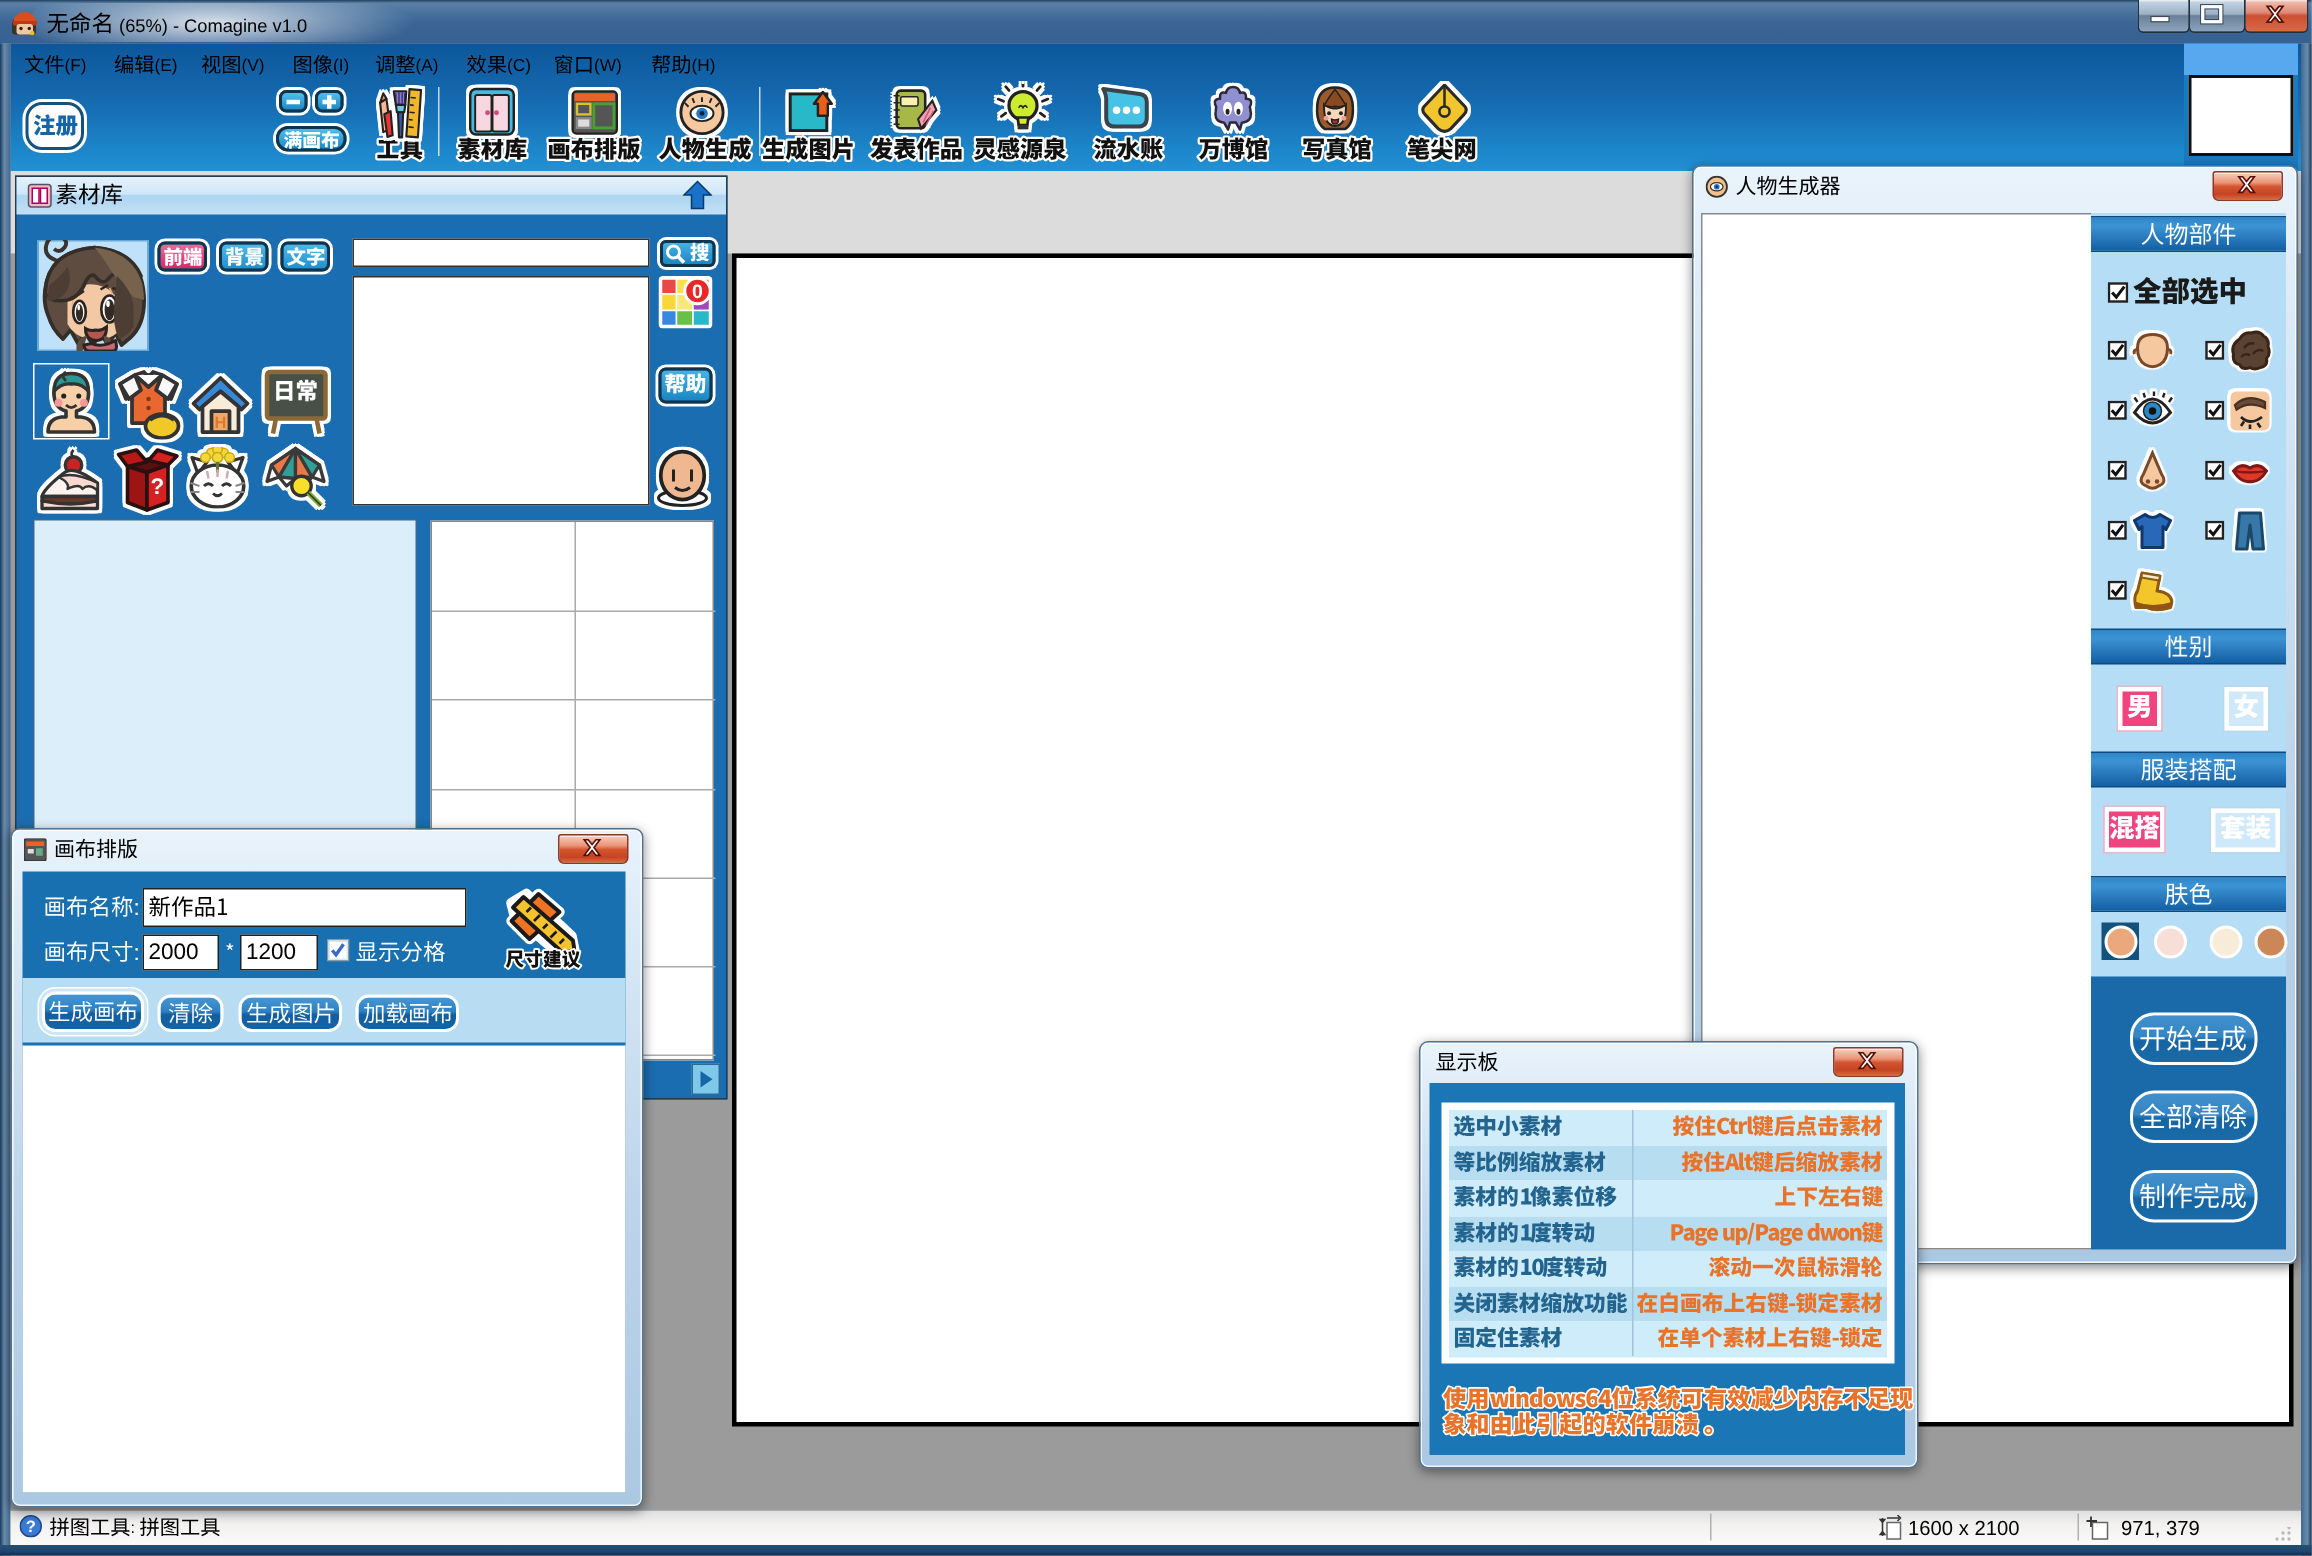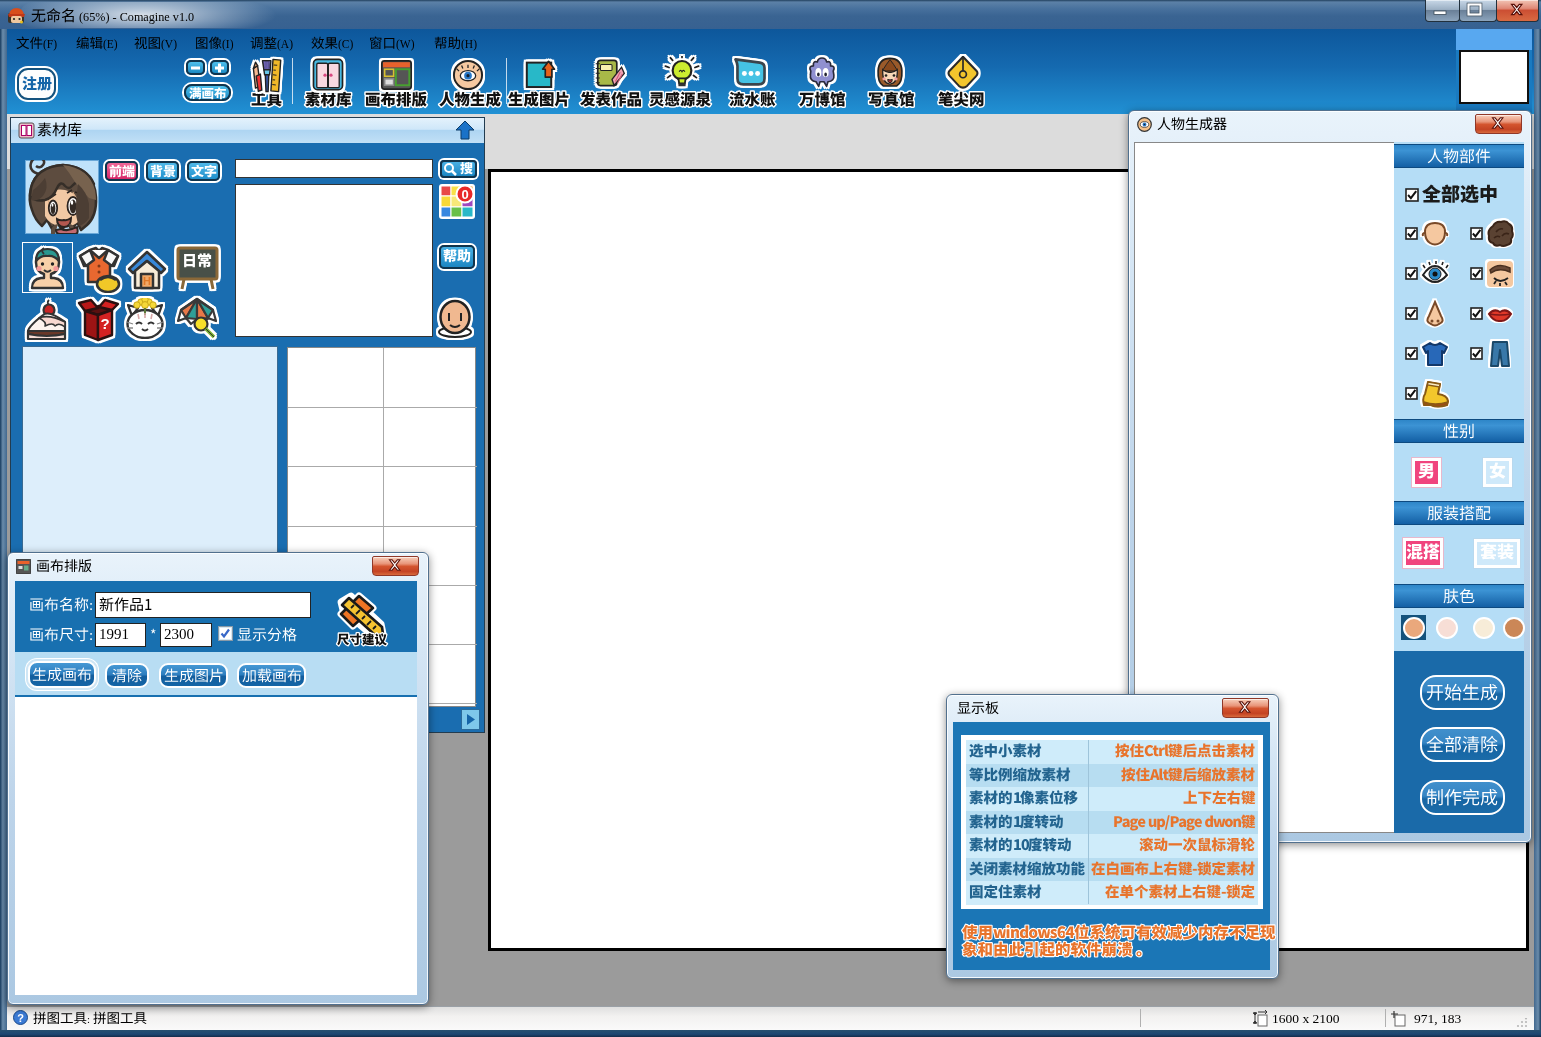--- a/index.html
+++ b/index.html
@@ -1,17 +1,17 @@
 <!DOCTYPE html>
 <html><head><meta charset="utf-8"><style>
 * { margin:0; padding:0; }
 html,body { width:1541px; height:1037px; overflow:hidden; background:#9b9b9b;
   font-family:"Liberation Sans", sans-serif; }
 svg.tx { position:absolute; overflow:visible; width:1px; height:1px; }
-.lt { position:absolute; color:#000; white-space:pre;font-family:Liberation Serif, serif; }
+.lt { position:absolute; color:#000; white-space:pre; }
 </style></head><body>
 <svg width="0" height="0" style="position:absolute">
     <defs>
       <path id="q0" transform="scale(1,-1)" d="M114 773V699H446C443 628 440 552 428 477H52V404H414C373 232 276 71 39 -19C58 -34 80 -61 90 -80C348 23 448 208 490 404H511V60C511 -31 539 -57 643 -57C664 -57 807 -57 830 -57C926 -57 950 -15 960 145C938 150 905 163 887 177C882 40 874 17 825 17C794 17 674 17 650 17C599 17 589 24 589 60V404H951V477H503C514 552 519 627 521 699H894V773Z"></path>
       <path id="q1" transform="scale(1,-1)" d="M505 852C411 718 219 591 34 542C50 522 68 491 78 469C151 493 226 529 296 571V508H696V575C765 532 839 497 911 474C924 496 948 529 967 546C808 586 638 683 547 786L565 809ZM304 576C378 622 447 677 503 735C555 677 621 622 694 576ZM128 425V-3H197V82H433V425ZM197 358H362V149H197ZM539 425V-81H612V357H804V143C804 131 800 127 786 126C772 126 724 126 668 127C677 106 687 78 690 57C766 57 813 57 841 69C870 82 877 103 877 143V425Z"></path>
       <path id="q2" transform="scale(1,-1)" d="M263 529C314 494 373 446 417 406C300 344 171 299 47 273C61 256 79 224 86 204C141 217 197 233 252 253V-79H327V-27H773V-79H849V340H451C617 429 762 553 844 713L794 744L781 740H427C451 768 473 797 492 826L406 843C347 747 233 636 69 559C87 546 111 519 122 501C217 550 296 609 361 671H733C674 583 587 508 487 445C440 486 374 536 321 572ZM773 42H327V271H773Z"></path>
       <path id="q3" transform="scale(1,-1)" d="M423 823C453 774 485 707 497 666L580 693C566 734 531 799 501 847ZM50 664V590H206C265 438 344 307 447 200C337 108 202 40 36 -7C51 -25 75 -60 83 -78C250 -24 389 48 502 146C615 46 751 -28 915 -73C928 -52 950 -20 967 -4C807 36 671 107 560 201C661 304 738 432 796 590H954V664ZM504 253C410 348 336 462 284 590H711C661 455 592 344 504 253Z"></path>
       <path id="q4" transform="scale(1,-1)" d="M317 341V268H604V-80H679V268H953V341H679V562H909V635H679V828H604V635H470C483 680 494 728 504 775L432 790C409 659 367 530 309 447C327 438 359 420 373 409C400 451 425 504 446 562H604V341ZM268 836C214 685 126 535 32 437C45 420 67 381 75 363C107 397 137 437 167 480V-78H239V597C277 667 311 741 339 815Z"></path>
       <path id="q5" transform="scale(1,-1)" d="M40 54 58 -15C140 18 245 61 346 103L332 163C223 121 114 79 40 54ZM61 423C75 430 98 435 205 450C167 386 132 335 116 316C87 278 66 252 45 248C53 230 64 196 68 182C87 194 118 204 339 255C336 271 333 298 334 317L167 282C238 374 307 486 364 597L303 632C286 593 265 554 245 517L133 505C190 593 246 706 287 815L215 840C179 719 112 587 91 554C71 520 55 496 38 491C46 473 57 438 61 423ZM624 350V202H541V350ZM675 350H746V202H675ZM481 412V-72H541V143H624V-47H675V143H746V-46H797V143H871V-7C871 -14 868 -16 861 -17C854 -17 836 -17 814 -16C822 -32 829 -56 831 -73C867 -73 890 -71 908 -62C926 -52 930 -35 930 -8V413L871 412ZM797 350H871V202H797ZM605 826C621 798 637 762 648 732H414V515C414 361 405 139 314 -21C329 -28 360 -50 372 -63C465 99 482 335 483 498H920V732H729C717 765 697 811 675 846ZM483 668H850V561H483Z"></path>
       <path id="q6" transform="scale(1,-1)" d="M551 751H819V650H551ZM482 808V594H892V808ZM81 332C89 340 119 346 153 346H244V202L40 167L56 94L244 132V-76H313V146L427 169L423 234L313 214V346H405V414H313V568H244V414H148C176 483 204 565 228 650H412V722H247C255 756 263 791 269 825L196 840C191 801 183 761 174 722H47V650H157C136 570 115 504 105 479C88 435 75 403 58 398C66 380 77 346 81 332ZM815 472V386H560V472ZM400 76 412 8 815 40V-80H885V46L959 52L960 115L885 110V472H953V535H423V472H491V82ZM815 329V242H560V329ZM815 185V105L560 86V185Z"></path>
@@ -547,21 +547,21 @@
 <svg style="position:absolute;left:1252px;top:1010px" width="17" height="17" viewBox="0 0 17 17">
     <rect x="6" y="5" width="9" height="11" fill="#fff" stroke="#666"></rect>
     <path d="M3 2 L3 14 M1 3 L5 3 M1 13 L5 13 M3 5 l-1.5 -2 l3 0 z M3 11 l-1.5 2 l3 0 z" stroke="#333" fill="#333" stroke-width="1"></path>
     <path d="M6 2 L14 2 M13 0 l2 2 l-2 2" stroke="#333" fill="none"></path>
   </svg>
 <div class="lt" style="left:1272px;top:1011px;font-size:13.5px">1600 x 2100</div>
 <svg style="position:absolute;left:1390px;top:1010px" width="16" height="17" viewBox="0 0 16 17">
     <rect x="5" y="5" width="10" height="11" fill="#fff" stroke="#666"></rect>
     <path d="M4 1 L4 8 M1 4 L8 4" stroke="#333" stroke-width="1.2"></path>
   </svg>
-<div class="lt" style="left:1414px;top:1011px;font-size:13.5px">971, 183</div>
+<div class="lt" style="left:1414px;top:1011px;font-size:13.5px">971, 379</div>
 <svg style="position:absolute;left:1516px;top:1018px" width="12" height="10" viewBox="0 0 12 10">
     <g fill="#b8b8b8">
       <circle cx="2" cy="8" r="1.1"></circle>
       <circle cx="6" cy="8" r="1.1"></circle>
       <circle cx="10" cy="8" r="1.1"></circle>
       <circle cx="6" cy="4" r="1.1"></circle>
       <circle cx="10" cy="4" r="1.1"></circle>
       <circle cx="10" cy="0.5" r="1.1"></circle>
     </g>
   </svg>
@@ -816,28 +816,28 @@
 <svg class="tx" style="left:29.0px;top:639.8px">
     <g transform="scale(0.015000)" fill="#fff">
       <use href="#q72" x="0"></use>
       <use href="#q73" x="1000"></use>
       <use href="#q81" x="2000"></use>
       <use href="#q82" x="3000"></use>
     </g>
   </svg>
 <div class="lt" style="left:89.0px;top:627.0px;font-size:15.0px;color:#fff;font-weight:normal">:</div>
 <div style="position:absolute;left:95px;top:623px;width:51px;height:24px;background:#fff;border:1px solid #222;box-sizing:border-box"></div>
-<div class="lt" style="left:99px;top:626px;font-size:15px">1991</div>
+<div class="lt" style="left:99px;top:626px;font-size:15px">2000</div>
 <svg class="tx" style="left:150.0px;top:640.0px">
     <g transform="scale(0.014000)" fill="#fff">
       <use href="#q83" x="0"></use>
     </g>
   </svg>
 <div style="position:absolute;left:160px;top:623px;width:52px;height:24px;background:#fff;border:1px solid #222;box-sizing:border-box"></div>
-<div class="lt" style="left:164px;top:626px;font-size:15px">2300</div>
+<div class="lt" style="left:164px;top:626px;font-size:15px">1200</div>
 <svg style="position:absolute;left:218px;top:626px" width="15" height="15" viewBox="0 0 15 15">
     <rect x=".5" y=".5" width="14" height="14" fill="#fff" stroke="#8a9aa8"></rect>
     <rect x="1.5" y="1.5" width="12" height="12" fill="none" stroke="#d8e8f0"></rect>
     <path d="M3.5 7.5 L6 10.5 L11 3.5" stroke="#3868c8" stroke-width="2.2" fill="none"></path>
   </svg>
 <svg class="tx" style="left:237.0px;top:639.8px">
     <g transform="scale(0.015000)" fill="#fff">
       <use href="#q84" x="0"></use>
       <use href="#q85" x="1000"></use>
       <use href="#q86" x="2000"></use>

